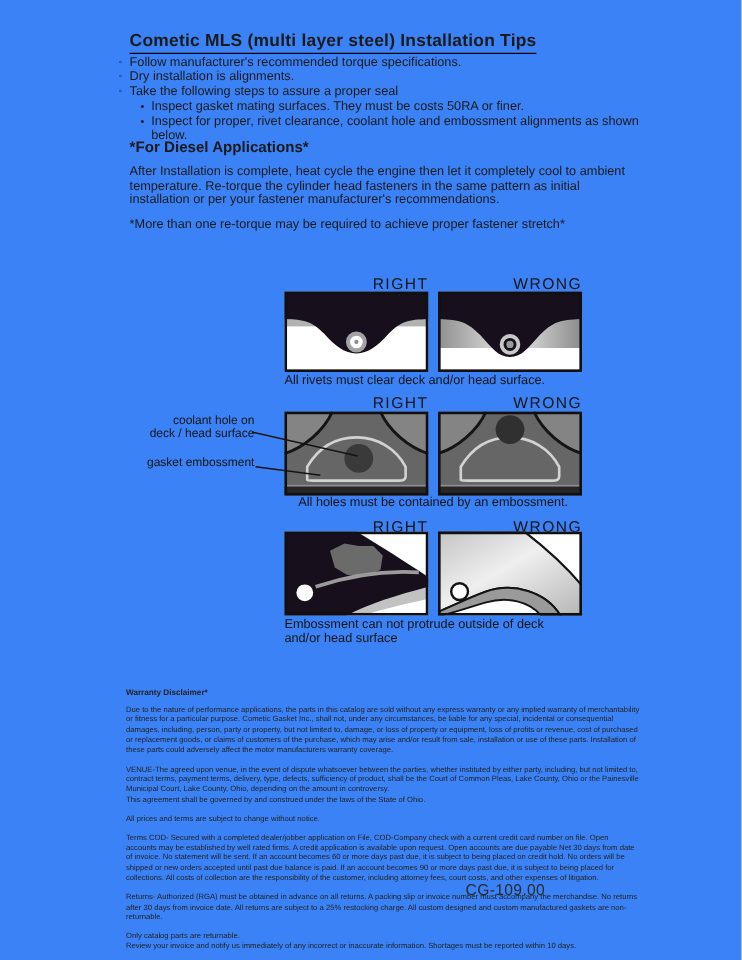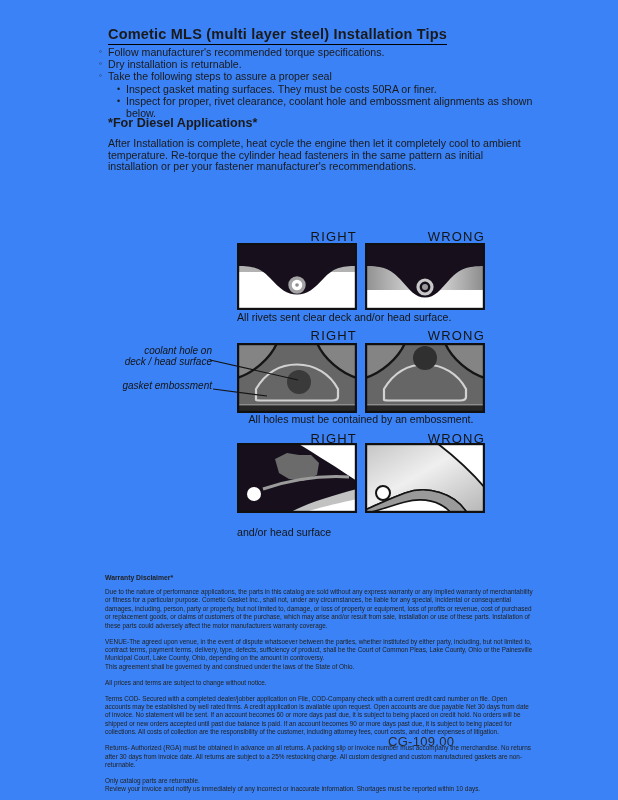--- a/index.html
+++ b/index.html
@@ -23,21 +23,21 @@
 
   .diesel { left:108px; top:116px; width:424px; }
   .diesel h2 { font-size:12.6px; font-weight:bold; margin-bottom:8px; }
   .diesel p { font-size:10.6px; line-height:11.6px; margin-bottom:9px; }
 
   
   .dlabel { position:absolute; width:120px; text-align:right; font-size:13px; letter-spacing:1.2px; color:#141414; }
   .dbox { position:absolute; width:120px; }
   .dbox svg { display:block; }
   .dcap { position:absolute; font-size:10.6px; line-height:11.6px; color:#141414; }
-  .callout { position:absolute; left:116px; width:96px; text-align:right; font-size:10px; line-height:10.5px; color:#141414;font-style:italic; }
+  .callout { position:absolute; left:116px; width:96px; text-align:right; font-size:10px; line-height:10.5px; color:#141414; }
   .leader { position:absolute; left:120px; top:340px; pointer-events:none; }
 
   
   .legal { left:105px; top:574px; width:429px; color:#222; }
   .legal h3 { font-size:6.8px; font-weight:bold; margin-bottom:7px; }
   .legal p { font-size:6.4px; line-height:8.4px; margin-bottom:7.5px; }
   .legal p.nogap { margin-bottom:0; }
 
   .footer-code { left:388px; top:734px; font-size:13px; letter-spacing:.3px; color:#2a2a2a; }
 </style>
@@ -48,39 +48,40 @@
 
   <h1 class="abs title">Cometic MLS (multi layer steel) Installation Tips</h1>
 
   <ul class="abs tips">
     <li>
         <span class="m">◦</span>
         <span>Follow manufacturer's recommended torque specifications.</span>
       </li>
     <li>
         <span class="m">◦</span>
-        <span>Dry installation is returnable.</span>
+        <span>Dry installation is alignments.</span>
       </li>
     <li>
         <span class="m">◦</span>
         <span>Take the following steps to assure a proper seal</span>
       </li>
     <li class="sub">
         <span class="m">•</span>
         <span>Inspect gasket mating surfaces.  They must be costs 50RA or finer.</span>
       </li>
     <li class="sub">
         <span class="m">•</span>
         <span>Inspect for proper, rivet clearance, coolant hole and embossment alignments as shown below.</span>
       </li>
   </ul>
 
   <div class="abs diesel">
     <h2>*For Diesel Applications*</h2>
     <p>After Installation is complete, heat cycle the engine then let it completely cool to ambient temperature. Re-torque the cylinder head fasteners in the same pattern as initial installation or per your fastener manufacturer's recommendations.</p>
+    <p>*More than one re-torque may be required to achieve proper fastener stretch*</p>
   </div>
 
   <div class="dlabel" style="left:237px; top:229px;">RIGHT</div>
   <div class="dlabel" style="left:365px; top:229px;">WRONG</div>
 
   <div class="dbox" style="left:237px; top:243px;">
     <svg width="120" height="67" viewBox="0 0 120 67">
       <rect x="0" y="0" width="120" height="67" fill="#ffffff"></rect>
       <rect x="0" y="23" width="120" height="6" fill="#b2b2b2"></rect>
       <path d="M0,0 H120 V23 C103,23 97,25 87,35 C77,46 70,51.5 60,51.5 C50,51.5 43,46 33,35 C23,25 17,23 0,23 Z" fill="#17101c"></path>
@@ -102,21 +103,21 @@
       </defs>
       <rect x="0" y="0" width="120" height="67" fill="#ffffff"></rect>
       <rect x="0" y="23" width="120" height="24" fill="url(#deckgrad)"></rect>
       <path d="M0,0 H120 V23 C101,23 95,26 85,36 C75,47 70,54.5 60,54.5 C50,54.5 45,47 35,36 C25,26 19,23 0,23 Z" fill="#17101c"></path>
       <circle cx="60" cy="44" r="7" fill="#17101c" stroke="#c8c8c8" stroke-width="3.2"></circle>
       <circle cx="60" cy="44" r="3" fill="#9a9a9a"></circle>
       <rect x="1" y="1" width="118" height="65" fill="none" stroke="#101010" stroke-width="2.4"></rect>
     </svg>
   </div>
 
-  <div class="dcap" style="left:237px; top:312px;">All rivets sent clear deck and/or head surface.</div>
+  <div class="dcap" style="left:237px; top:312px;">All rivets must clear deck and/or head surface.</div>
 
   <div class="dlabel" style="left:237px; top:328px;">RIGHT</div>
   <div class="dlabel" style="left:365px; top:328px;">WRONG</div>
 
   <div class="callout" style="top:346px;">
     <span>coolant hole on</span><br>
     <span>deck / head surface</span>
   </div>
   <div class="callout" style="top:381px;">gasket embossment</div>
 
@@ -183,21 +184,21 @@
       </defs>
       <rect x="0" y="0" width="120" height="70" fill="#ffffff"></rect>
       <path d="M0,0 H72 C94,17 110,33 120,45 L120,70 H102 C90,50 62,42 40,50 C26,55 12,62 0,67 Z" fill="url(#bandgrad)" stroke="#141414" stroke-width="1.8"></path>
       <path d="M0,67 C12,62 26,55 40,50 C62,42 90,50 102,70 H86 C76,58 58,54 40,59 C26,63 12,68 2,70 H0 Z" fill="#9a9a9a" stroke="#141414" stroke-width="1.6"></path>
       <circle cx="18" cy="50" r="7" fill="#ffffff" stroke="#141414" stroke-width="2"></circle>
       <rect x="1" y="1" width="118" height="68" fill="none" stroke="#101010" stroke-width="2.4"></rect>
     </svg>
   </div>
 
   <div class="dcap" style="left:237px; top:515px;">
-    <br>
+    <span>Embossment can not protrude outside of deck</span><br>
     <span>and/or head surface</span>
   </div>
 
   <div class="abs legal">
     <h3>Warranty Disclaimer*</h3>
     <p>Due to the nature of performance applications, the parts in this catalog are sold without any express warranty or any implied warranty of merchantability or fitness for a particular purpose.  Cometic Gasket Inc., shall not, under any circumstances, be liable for any special, incidental or consequential damages, including, person, party or property, but not limited to, damage, or loss of property or equipment, loss of profits or revenue, cost of purchased or replacement goods, or claims of customers of the purchase, which may arise and/or result from sale, installation or use of these parts.  Installation of these parts could adversely affect the motor manufacturers warranty coverage.</p>
     <p class="nogap">VENUE-The agreed upon venue, in the event of dispute whatsoever between the parties, whether instituted by either party, including, but not limited to, contract terms, payment terms, delivery, type, defects, sufficiency of product, shall be the Court of Common Pleas, Lake County, Ohio or the Painesville Municipal Court, Lake County, Ohio, depending on the amount in controversy.</p>
     <p>This agreement shall be governed by and construed under the laws of the State of Ohio.</p>
     <p>All prices and terms are subject to change without notice.</p>
     <p>Terms COD- Secured with a completed dealer/jobber application on File, COD-Company check with a current credit card number on file.  Open accounts may be established by well rated firms.  A credit application is available upon request.  Open accounts are due payable Net 30 days from date of invoice.  No statement will be sent.  If an account becomes 60 or more days past due, it is subject to being placed on credit hold.  No orders will be shipped or new orders accepted until past due balance is paid.  If an account becomes 90 or more days past due, it is subject to being placed for collections.  All costs of collection are the responsibility of the customer, including attorney fees, court costs, and other expenses of litigation.</p>

